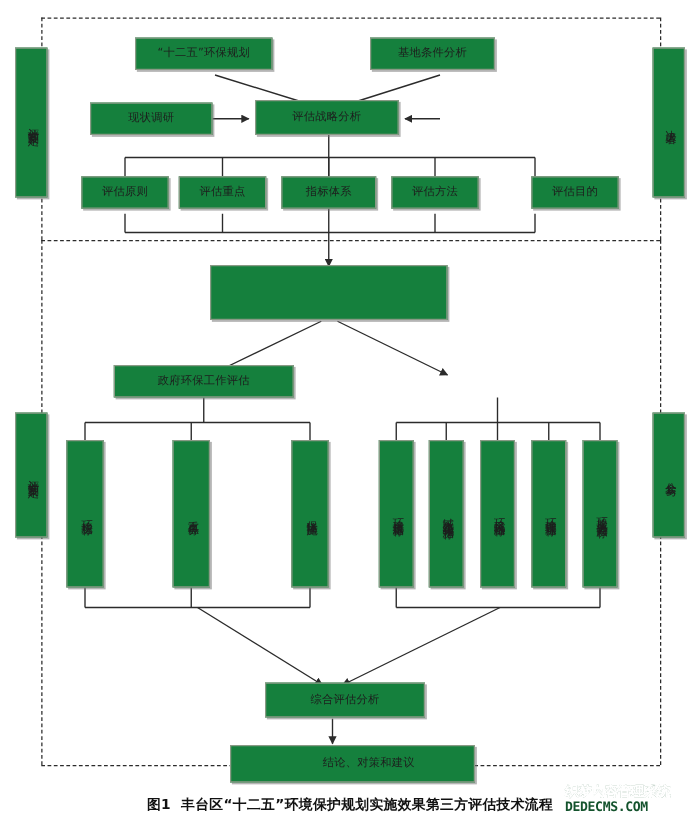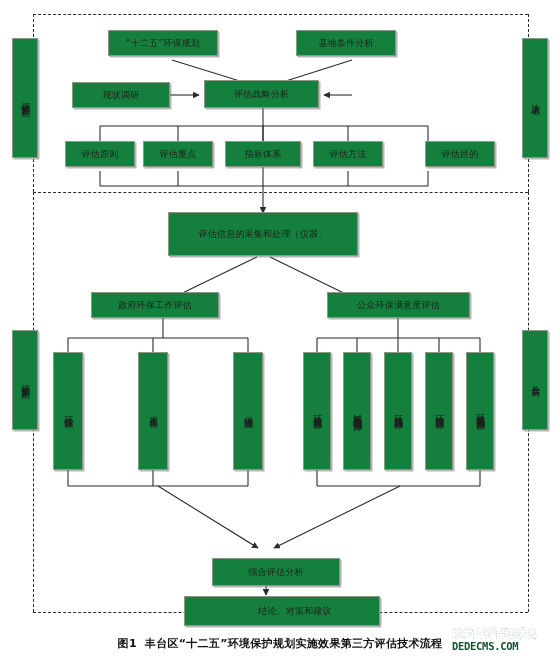--- a/index.html
+++ b/index.html
@@ -137,37 +137,35 @@
   <div class="box" style="left:72px;top:82px;width:98px;height:26px;">现状调研</div>
   <div class="box" style="left:204px;top:80px;width:115px;height:28px;">评估战略分析</div>
 
   <div class="box" style="left:65px;top:141px;width:70px;height:26px;">评估原则</div>
   <div class="box" style="left:143px;top:141px;width:70px;height:26px;">评估重点</div>
   <div class="box" style="left:225px;top:141px;width:76px;height:26px;">指标体系</div>
   <div class="box" style="left:313px;top:141px;width:70px;height:26px;">评估方法</div>
   <div class="box" style="left:393px;top:141px;width:70px;height:26px;margin-left:32px;">评估目的</div>
 
   <div class="box multiline" style="left:168px;top:212px;width:190px;height:44px;">
-    <span>评估信息的采集和处理（仪器、</span>
   </div>
 
-  <div class="box" style="left:91px;top:292px;width:128px;height:26px;">政府环保工作评估</div>
-  <div class="box" style="left:327px;top:292px;width:143px;height:26px;">公众环保满意度评估</div>
+  <div class="box" style="left:91px;top:292px;width:144px;height:26px;">政府环保工作评估</div>
 
   <div class="box vbox" style="left:53px;top:352px;width:30px;height:118px;">环境指标</div>
   <div class="box vbox" style="left:138px;top:352px;width:30px;height:118px;">重点任务</div>
   <div class="box vbox" style="left:233px;top:352px;width:30px;height:118px;">保障措施</div>
 
   <div class="box vbox" style="left:303px;top:352px;width:28px;height:118px;">环境质量指标</div>
   <div class="box vbox" style="left:343px;top:352px;width:28px;height:118px;">城区生态与绿化指标</div>
   <div class="box vbox" style="left:384px;top:352px;width:28px;height:118px;">环境风险指标</div>
   <div class="box vbox" style="left:425px;top:352px;width:28px;height:118px;">环境管理指标</div>
   <div class="box vbox" style="left:466px;top:352px;width:28px;height:118px;">环境服务能力指标</div>
 
-  <div class="box" style="left:212px;top:558px;width:128px;height:28px;">综合评估分析</div>
+  <div class="box" style="left:212px;top:546px;width:128px;height:28px;">综合评估分析</div>
   <div class="box" style="left:184px;top:596px;width:196px;height:30px;padding-left:26px;">结论、对策和建议</div>
 
 </div>
 
 <div id="caption">
   <span class="figno">图1</span><span>丰台区“十二五”环境保护规划实施效果第三方评估技术流程</span>
 </div>
 
 <div id="watermark">
   <span class="wm-cn">织梦内容管理系统</span>

